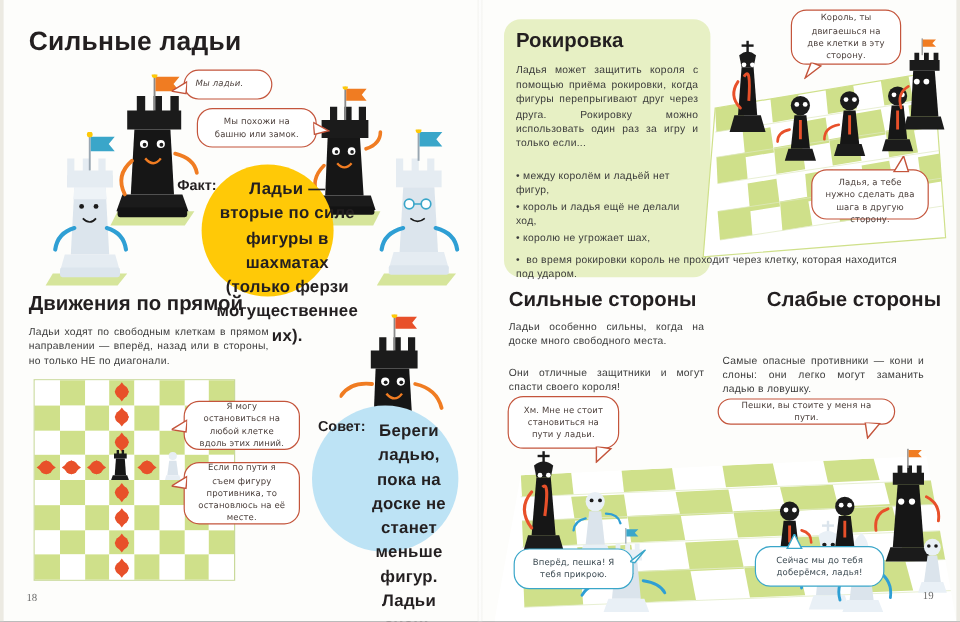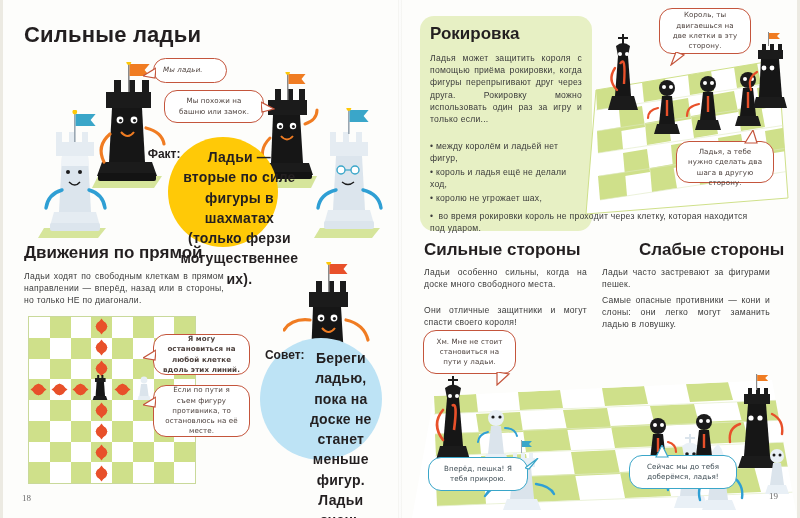--- a/index.html
+++ b/index.html
@@ -293,21 +293,21 @@
       <path d="M0 20 h12 l1.4 4 h-14.8z" fill="#1b1b1b"></path>
     </g>
 
     <g transform="translate(110,60)">
       <circle cx="6" cy="4" r="3.4" fill="#e7eef4"></circle>
       <path d="M3 8 h6 l1.6 12 h-9.2z" fill="#dbe4ec"></path>
       <path d="M0.5 20 h11 l1 4 h-13z" fill="#e7eef4"></path>
     </g>
   </svg>
 
-  <div class="bub" style="left:153px;top:334px;width:97px;height:41px;display:flex;align-items:center;justify-content:center;font-weight:bold;">
+  <div class="bub" style="left:153px;top:334px;width:97px;height:41px;display:flex;align-items:center;justify-content:center;">
     <span>Я могу остановиться на любой клетке вдоль этих линий.</span>
     <svg style="position:absolute;left:-11px;top:14px;" width="13" height="12">
       <path d="M13 1 L0 9 L12 11 Z" fill="#fff" stroke="#c4553c" stroke-width="1.2"></path>
     </svg>
   </div>
 
   <div class="bub" style="left:153px;top:385px;width:97px;height:52px;display:flex;align-items:center;justify-content:center;">
     <span>Если по пути я съем фигуру противника, то остановлюсь на её месте.</span>
     <svg style="position:absolute;left:-11px;top:10px;" width="13" height="12">
       <path d="M13 1 L0 9 L12 11 Z" fill="#fff" stroke="#c4553c" stroke-width="1.2"></path>
@@ -457,21 +457,20 @@
     <svg style="position:absolute;right:14px;top:-12px;" width="16" height="14">
       <path d="M2 13 L10 0 L14 13 Z" fill="#fff" stroke="#c4553c" stroke-width="1.2"></path>
     </svg>
   </div>
 
   <h2 class="sec" style="position:absolute;left:424px;top:240px;">Сильные стороны</h2>
   <p class="body" style="position:absolute;left:424px;top:300px;width:163px;">Они отличные защитники и могут спасти своего короля!</p>
   <p class="body" style="position:absolute;left:424px;top:262px;width:163px;">Ладьи особенно сильны, когда на доске много свободного места.</p>
 
   <h2 class="sec" style="position:absolute;left:602px;top:240px;margin-left:37px;">Слабые стороны</h2>
-  <p class="body" style="position:absolute;left:602px;top:262px;width:168px;">Ладьи часто застревают за фигурами пешек.</p>
   <p class="body" style="position:absolute;left:602px;top:290px;width:168px;">Самые опасные противники — кони и слоны: они легко могут заманить ладью в ловушку.</p>
 
   <svg style="position:absolute;left:412px;top:352px;" width="385" height="166" viewBox="0 0 385 166">
     <defs>
         <clipPath id="bb">
           <path d="M22 44 L360 28 L385 166 L0 166 Z"></path>
         </clipPath>
       </defs>
     <path d="M22 44 L360 28 L385 166 L0 166 Z" fill="#ffffff"></path>
     <g clip-path="url(#bb)">
@@ -601,20 +600,26 @@
     </g>
   </svg>
 
   <div class="bub" style="left:423px;top:330px;width:93px;height:44px;display:flex;align-items:center;justify-content:center;">
     <span>Хм. Мне не стоит становиться на пути у ладьи.</span>
     <svg style="position:absolute;right:4px;bottom:-13px;" width="16" height="14">
       <path d="M2 0 L2 13 L14 2 Z" fill="#fff" stroke="#c4553c" stroke-width="1.2"></path>
     </svg>
   </div>
 
+  <div class="bub" style="left:598px;top:332px;width:148px;height:22px;display:flex;align-items:center;justify-content:center;">
+    <span>Пешки, вы стоите у меня на пути.</span>
+    <svg style="position:absolute;right:10px;bottom:-13px;" width="16" height="14">
+      <path d="M2 0 L4 13 L14 1 Z" fill="#fff" stroke="#c4553c" stroke-width="1.2"></path>
+    </svg>
+  </div>
 
   <div class="bub blue" style="left:428px;top:457px;width:100px;height:34px;display:flex;align-items:center;justify-content:center;">
     <span>Вперёд, пешка! Я тебя прикрою.</span>
     <svg style="position:absolute;right:-12px;top:0px;" width="14" height="12">
       <path d="M0 10 L13 0 L4 11 Z" fill="#fff" stroke="#3aa6c9" stroke-width="1.2"></path>
     </svg>
   </div>
 
   <div class="bub blue" style="left:629px;top:455px;width:108px;height:34px;display:flex;align-items:center;justify-content:center;">
     <span>Сейчас мы до тебя доберёмся, ладья!</span>

